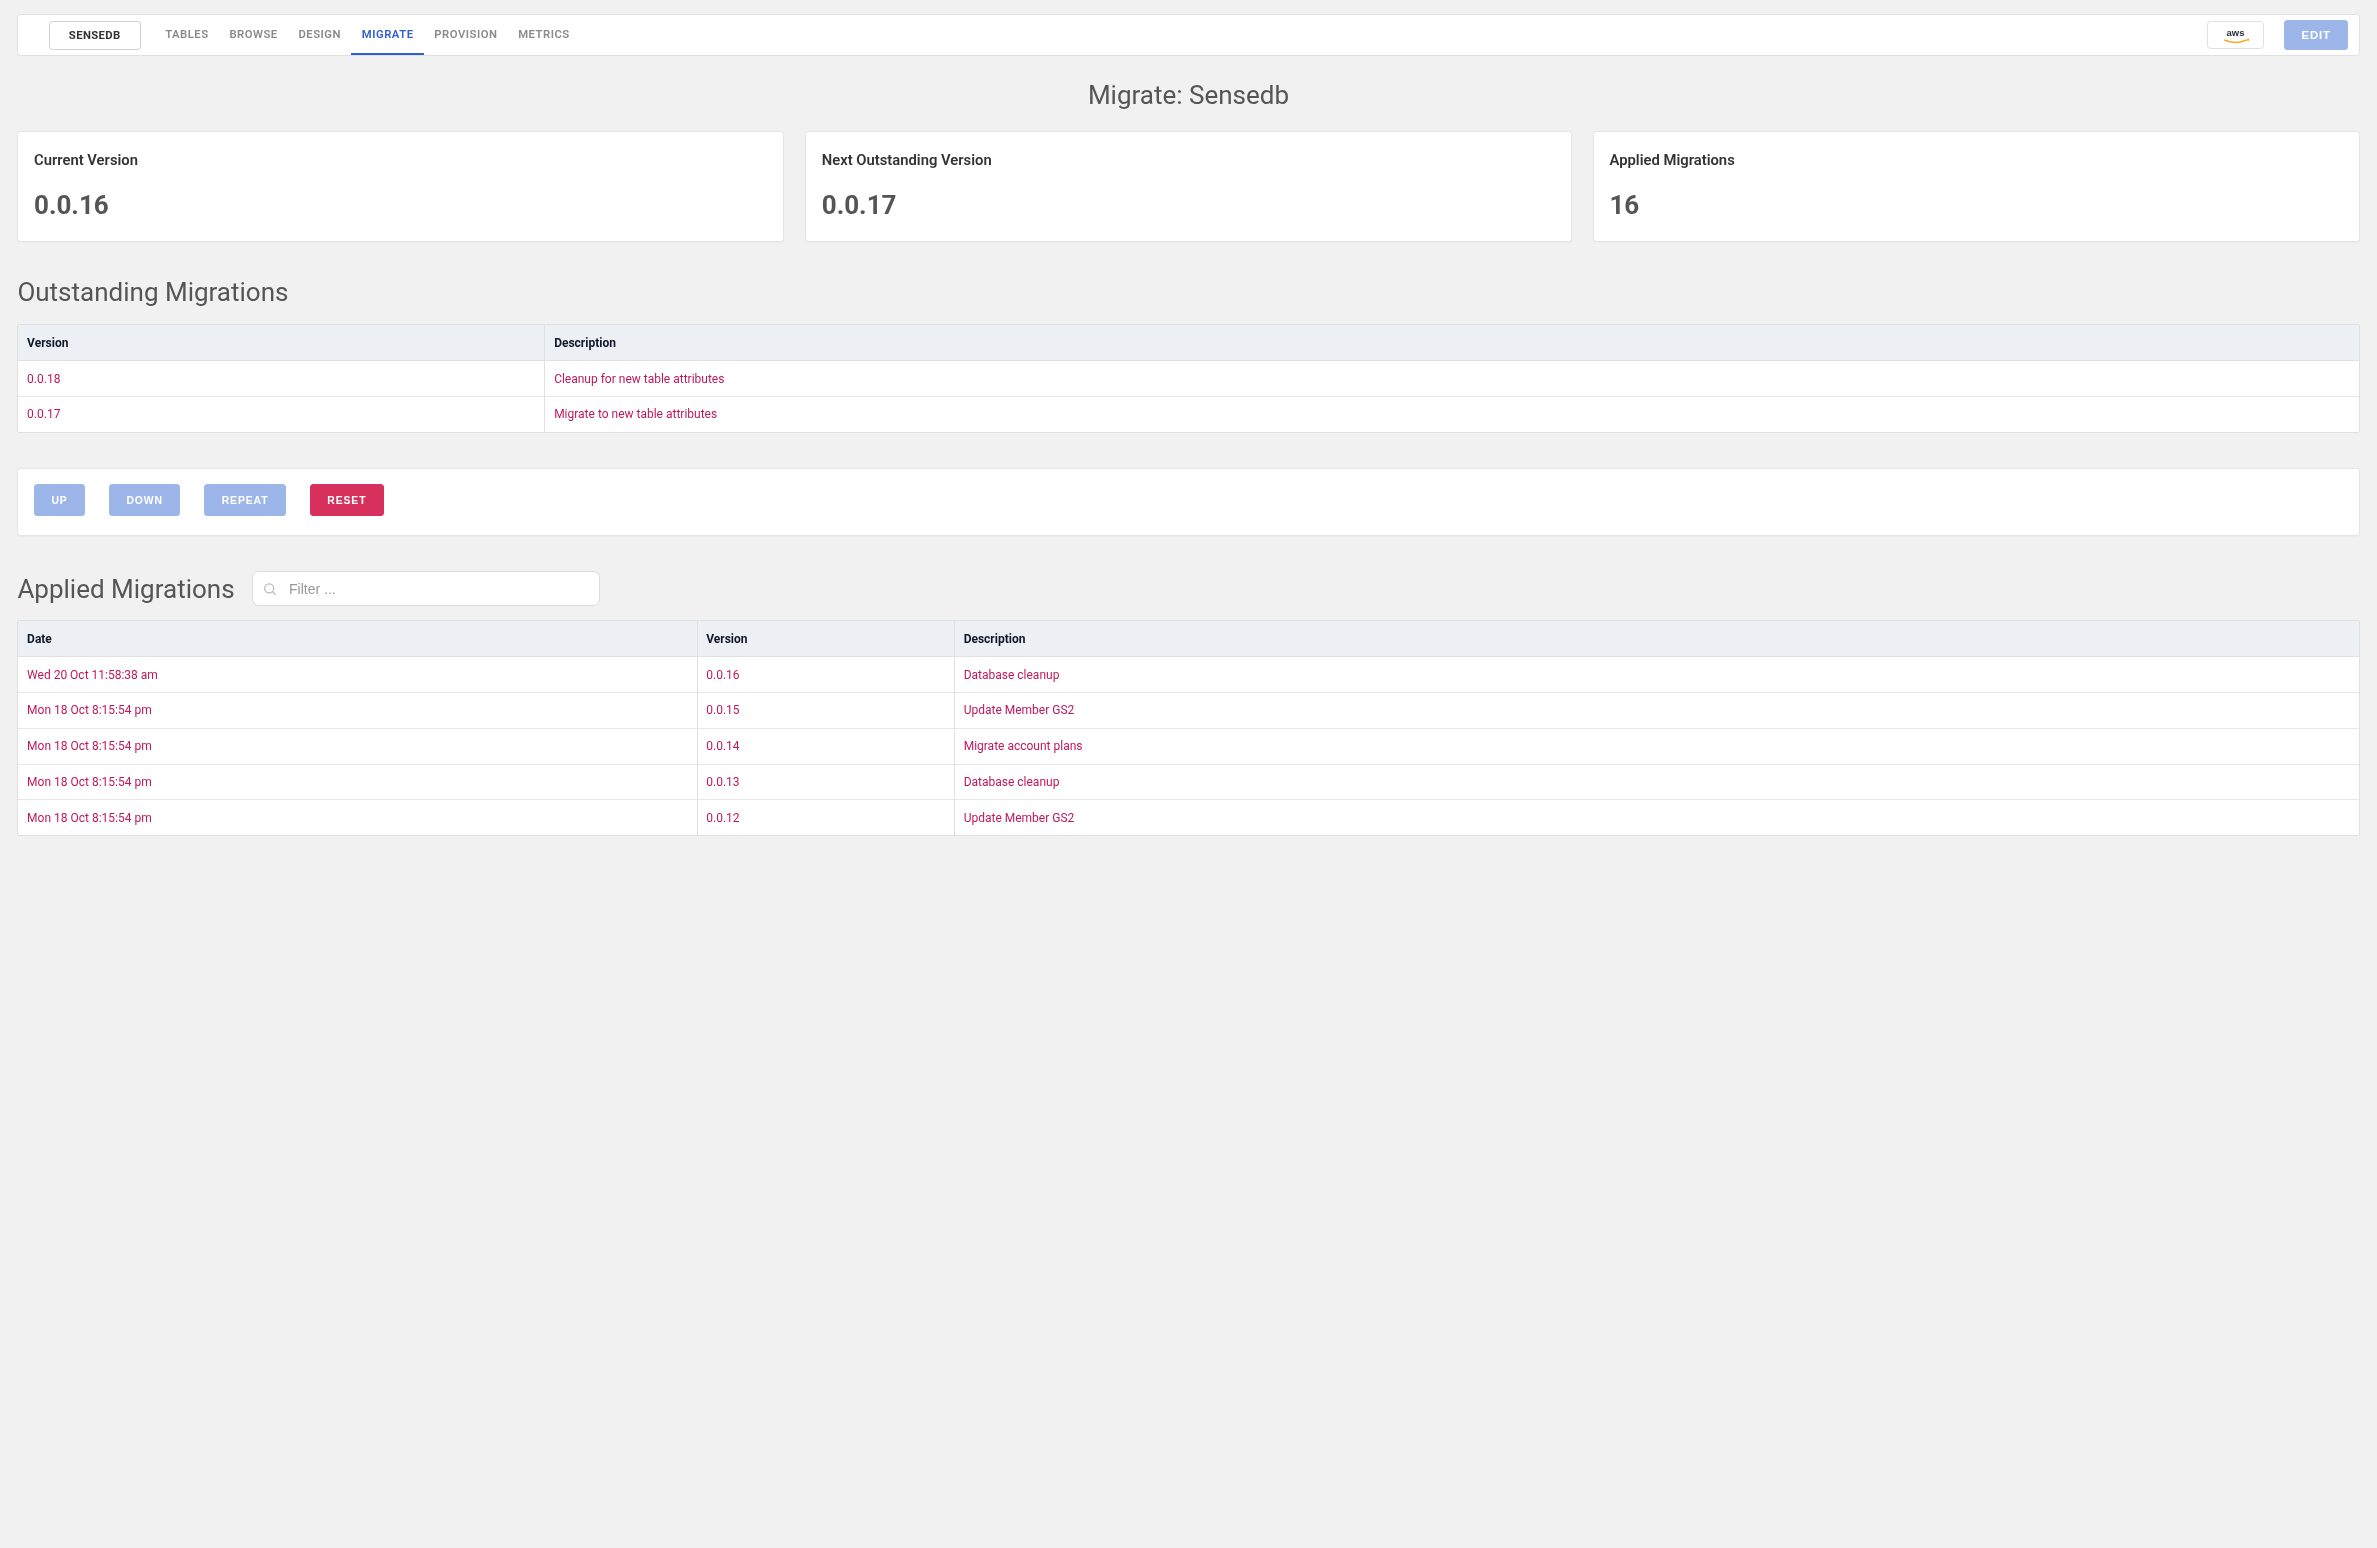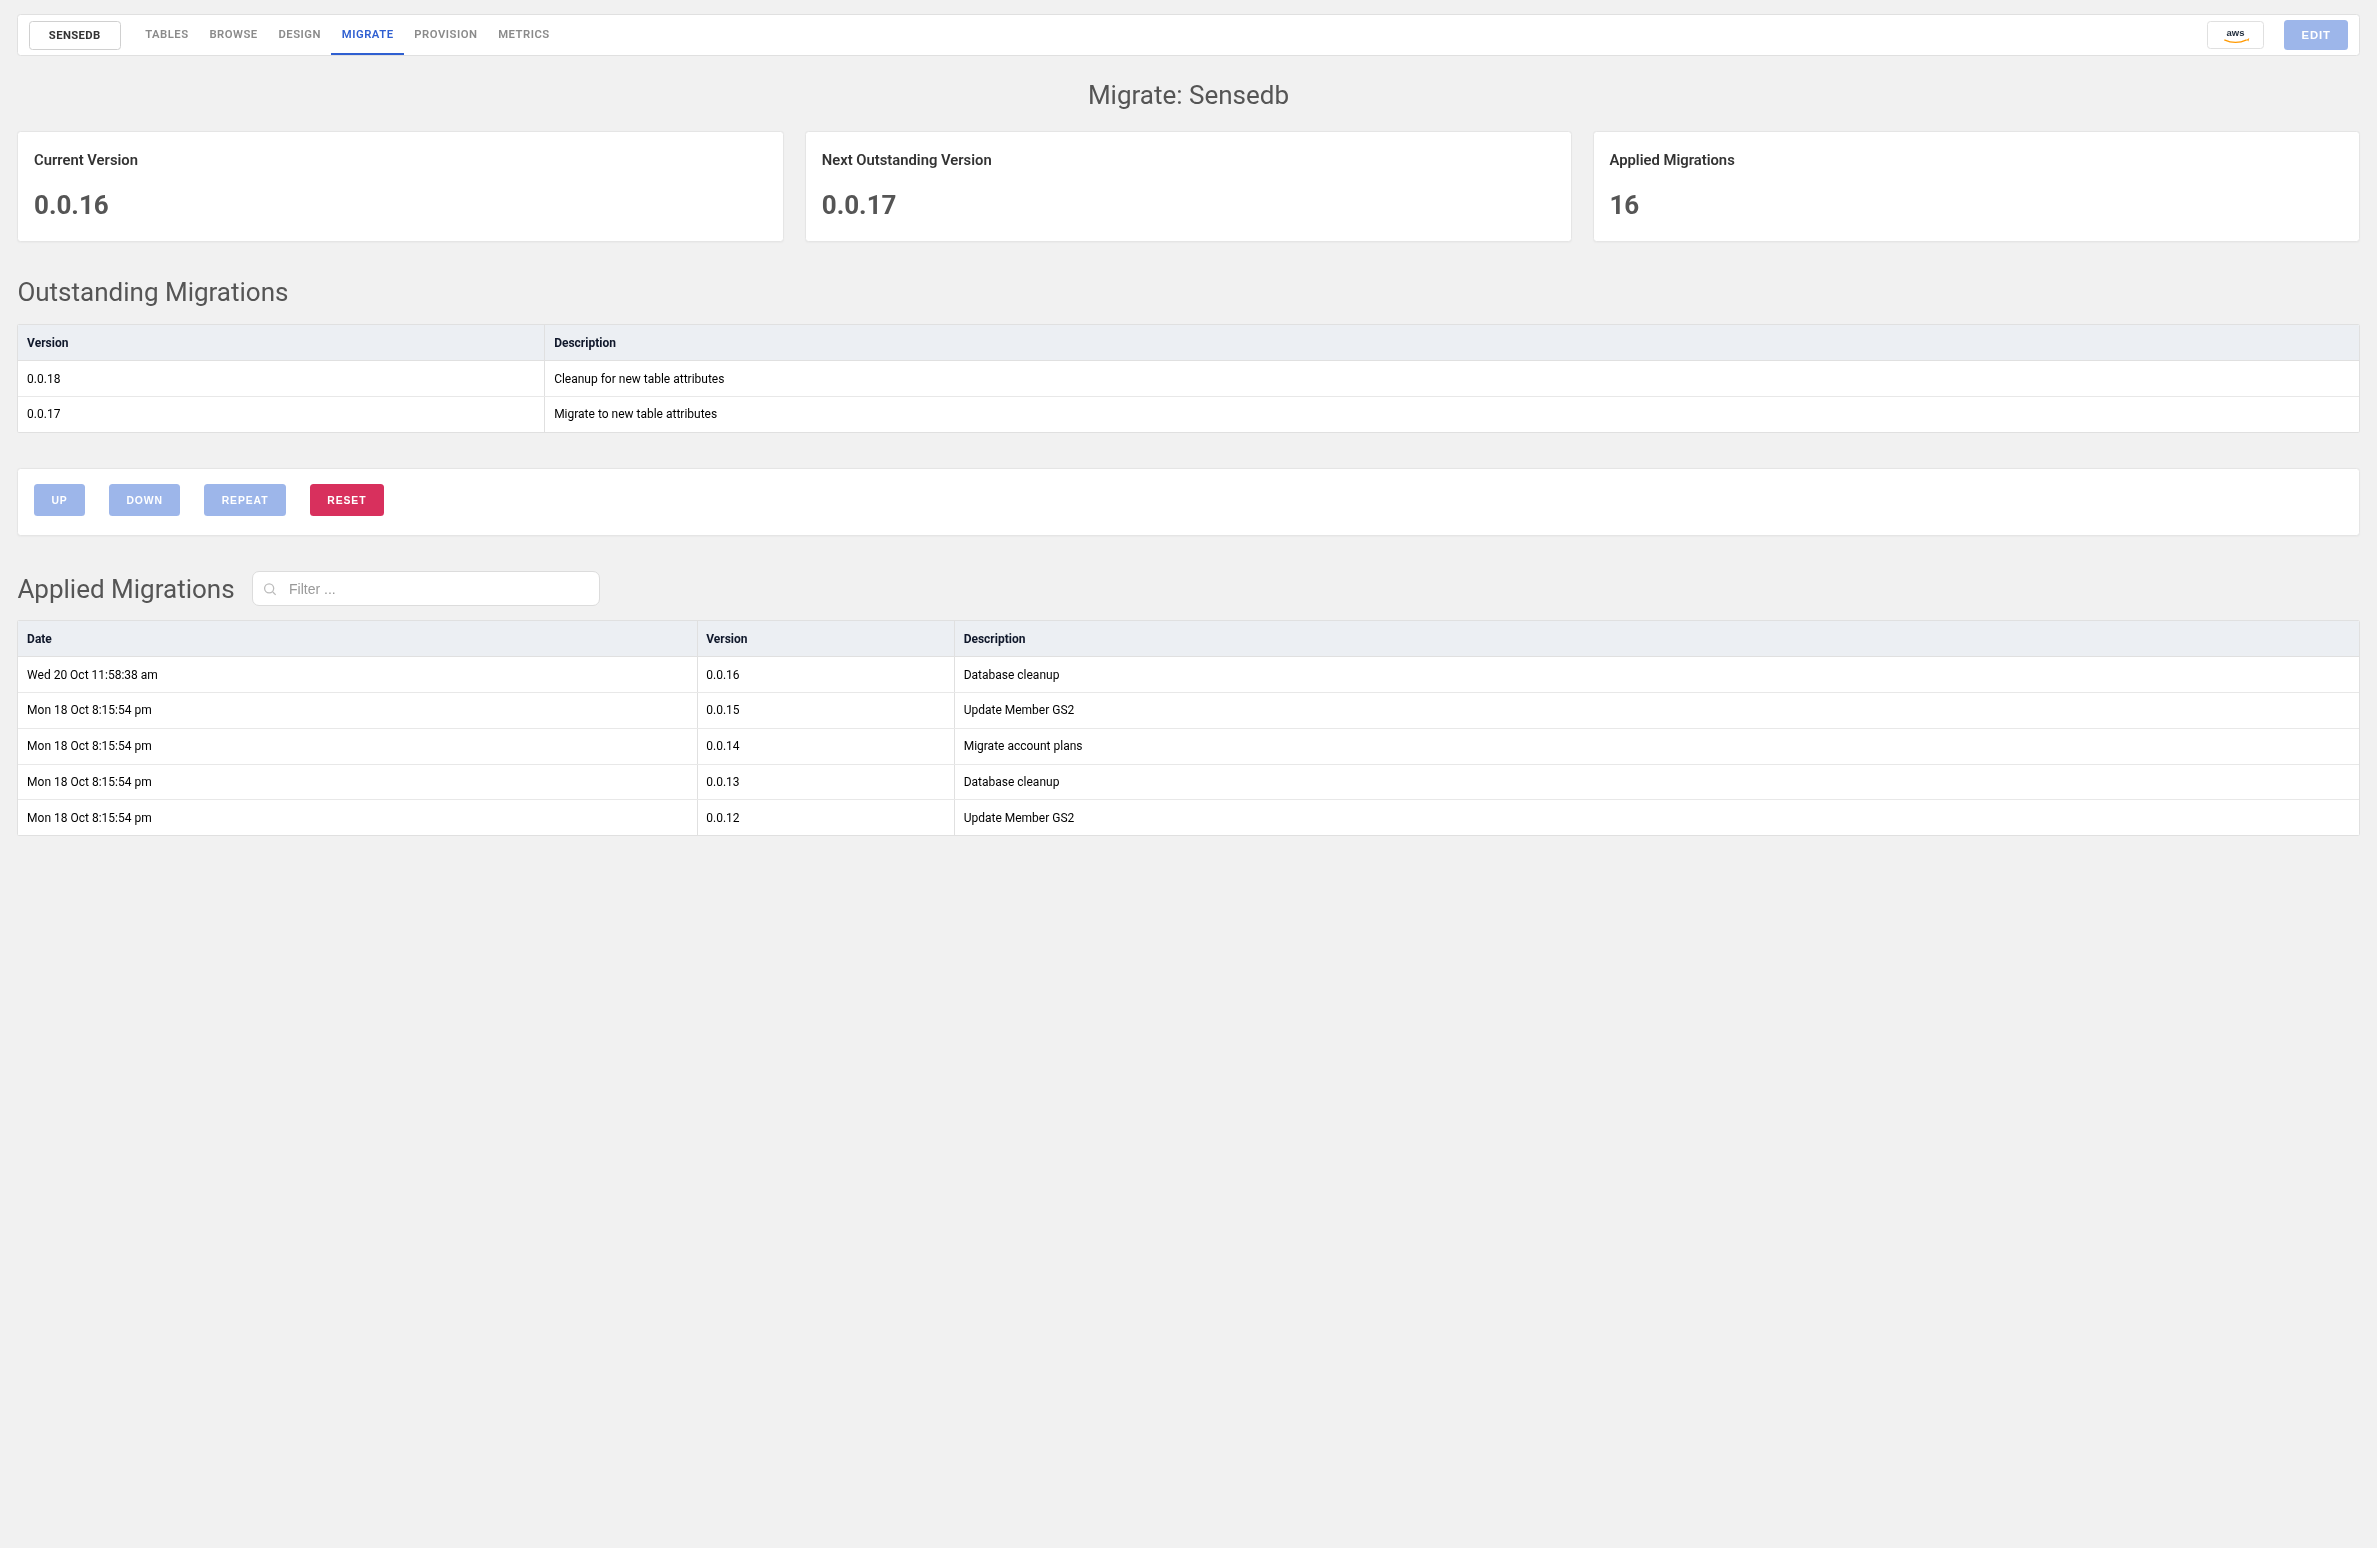--- a/index.html
+++ b/index.html
@@ -21,20 +21,21 @@
 }
 .db-badge {
   border: 0.9px solid #d0d0d0;
   border-radius: 3.5px;
   padding: 7px 19px;
   font-weight: 700;
   font-size: 11.3px;
   letter-spacing: 0.4px;
   color: #333;
   margin-right: 14px;
+  margin-left: 20px;
 }
 .nav {
   display: flex;
   align-items: stretch;
   height: 100%;
 }
 .nav-item {
   display: flex;
   align-items: center;
   padding: 0 10.4px;
@@ -121,21 +122,21 @@
   text-align: left;
   padding: 10.4px 8.7px;
   font-weight: 700;
   font-size: 12px;
   color: #0f172a;
   border-bottom: 0.9px solid #e0e0e0;
 }
 tbody td {
   padding: 10.4px 8.7px;
   border-bottom: 0.9px solid #e8e8e8;
-  color: #000000;
+  color: #be185d;
   font-size: 12px;
   margin-left: 26px;
 }
 tbody tr:last-child td { border-bottom: none; }
 .outstanding-col-version { width: 22.5%; border-right: 0.9px solid #e0e0e0; }
 .applied-col-date { width: 29%; border-right: 0.9px solid #e0e0e0; }
 .applied-col-version { width: 11%; border-right: 0.9px solid #e0e0e0; }
 .run-panel {
   background: #fff;
   border: 0.9px solid #e5e5e5;

